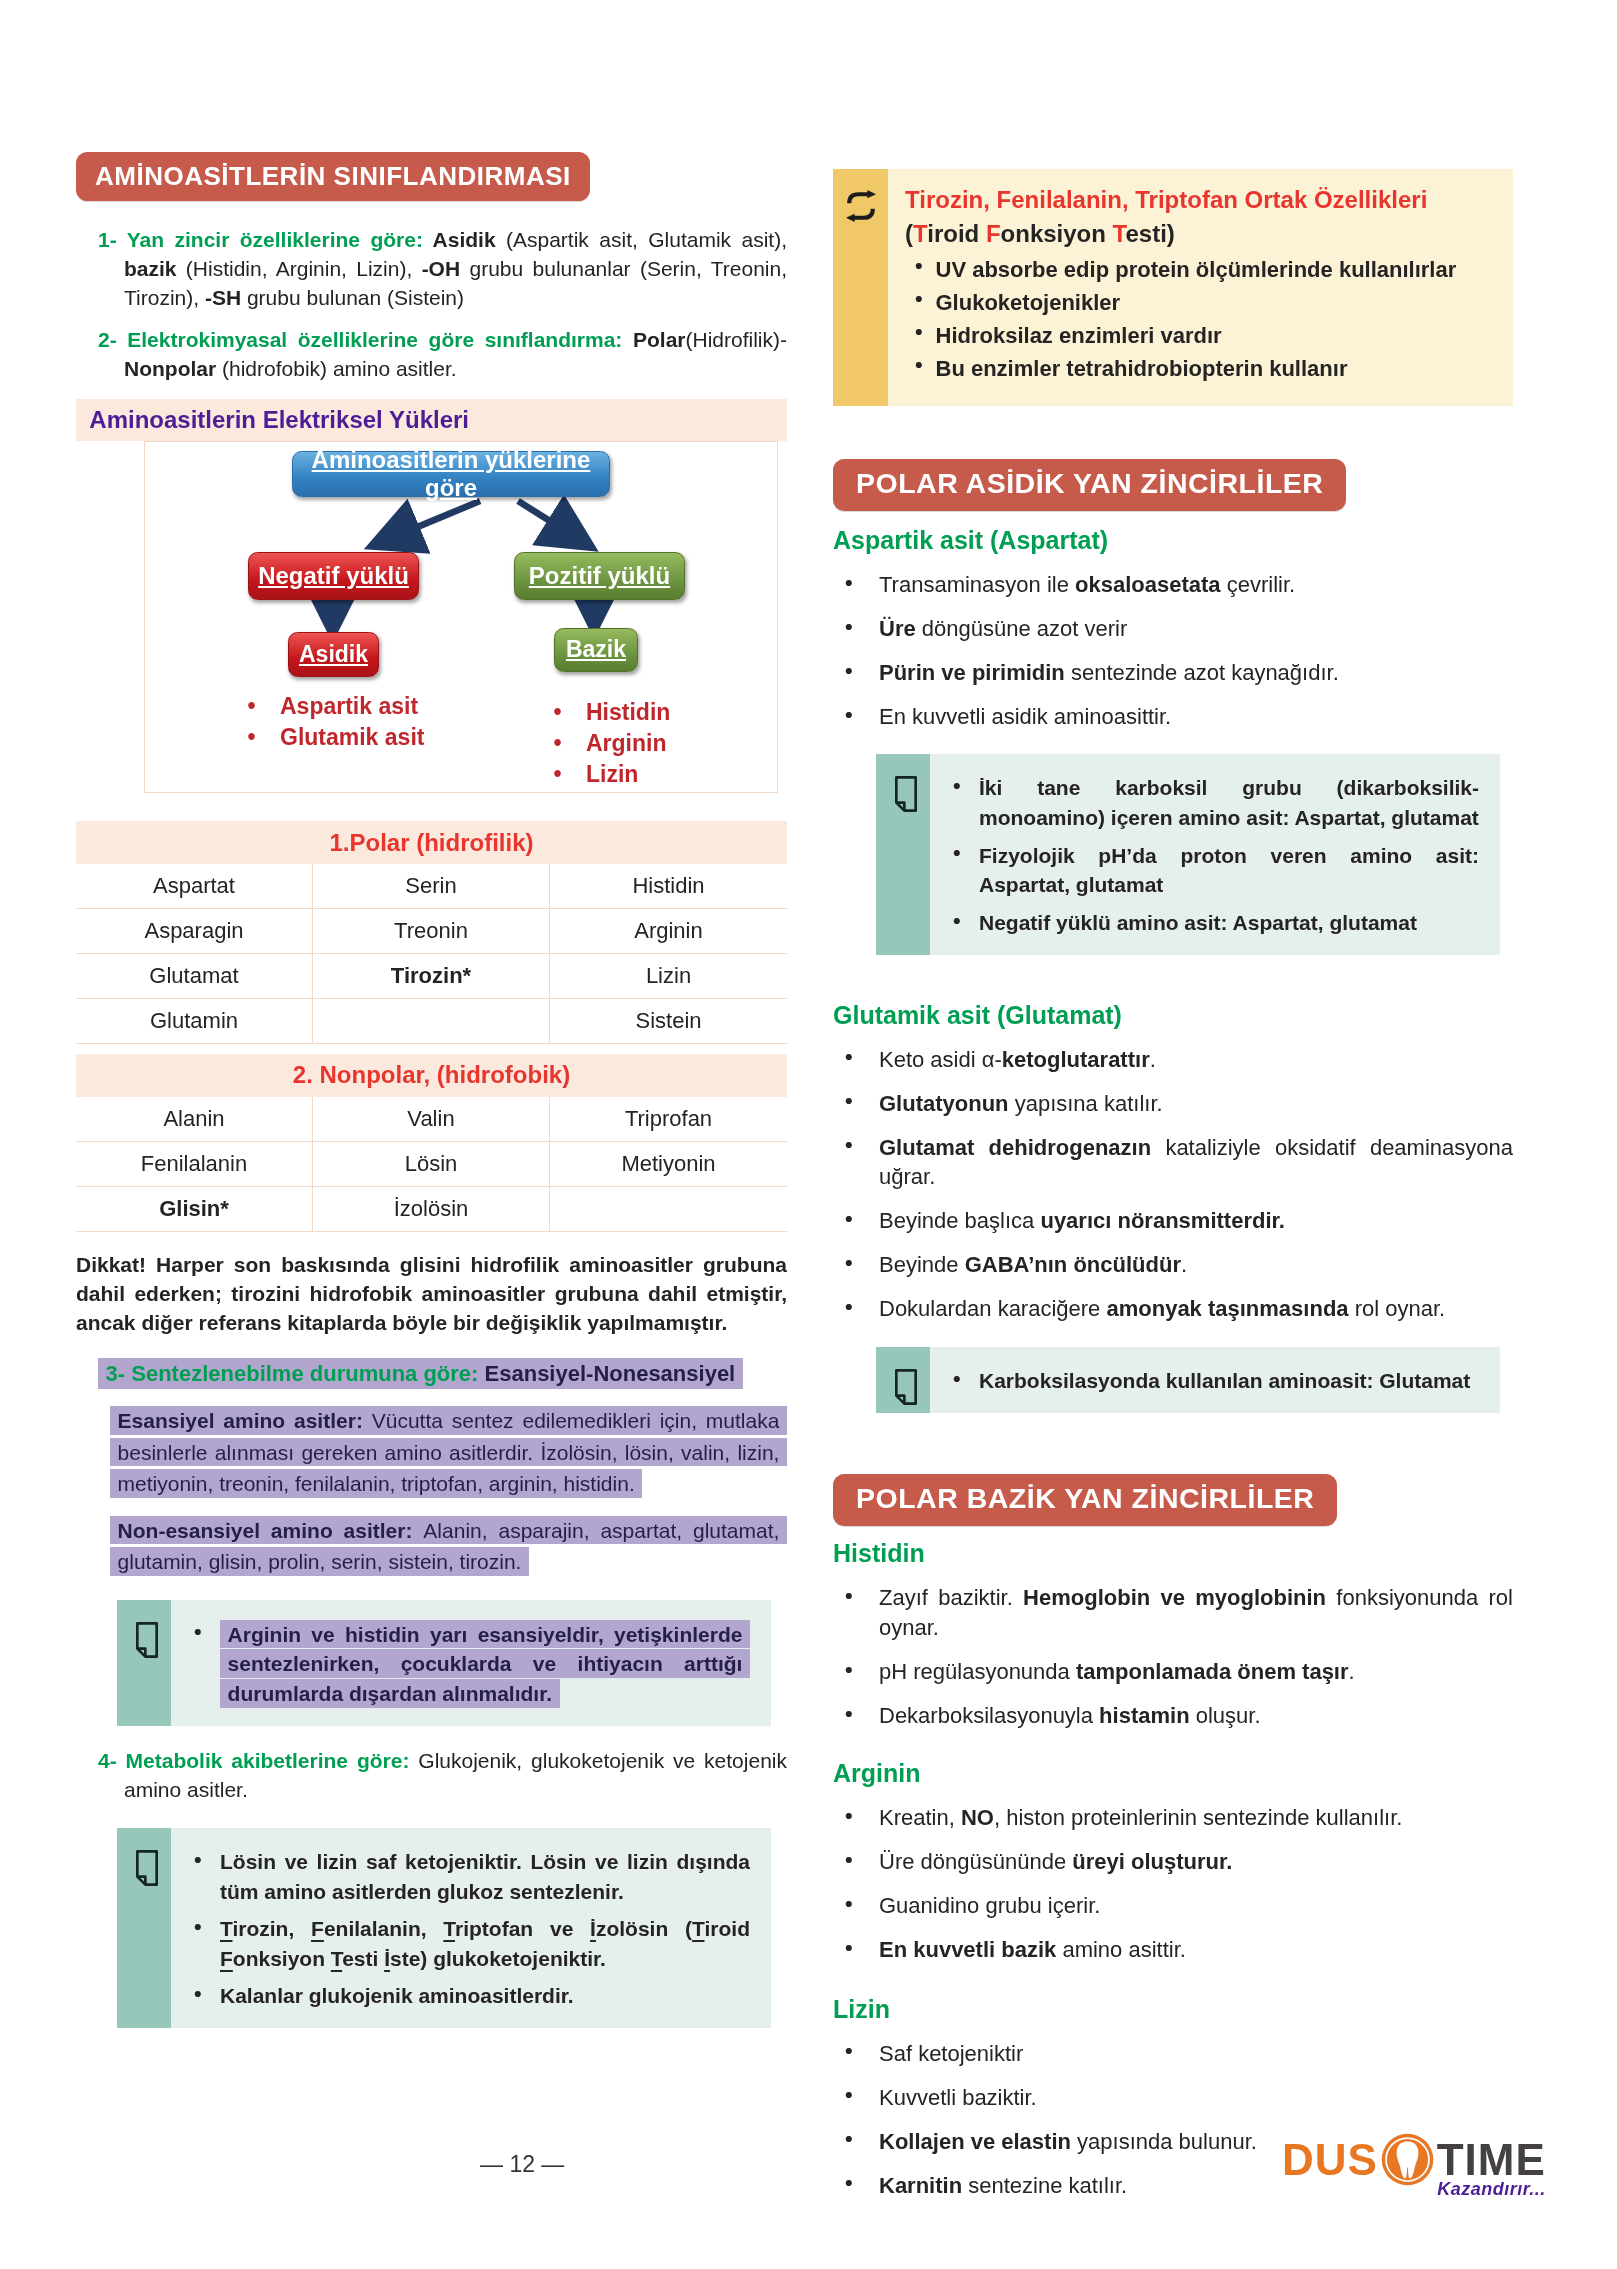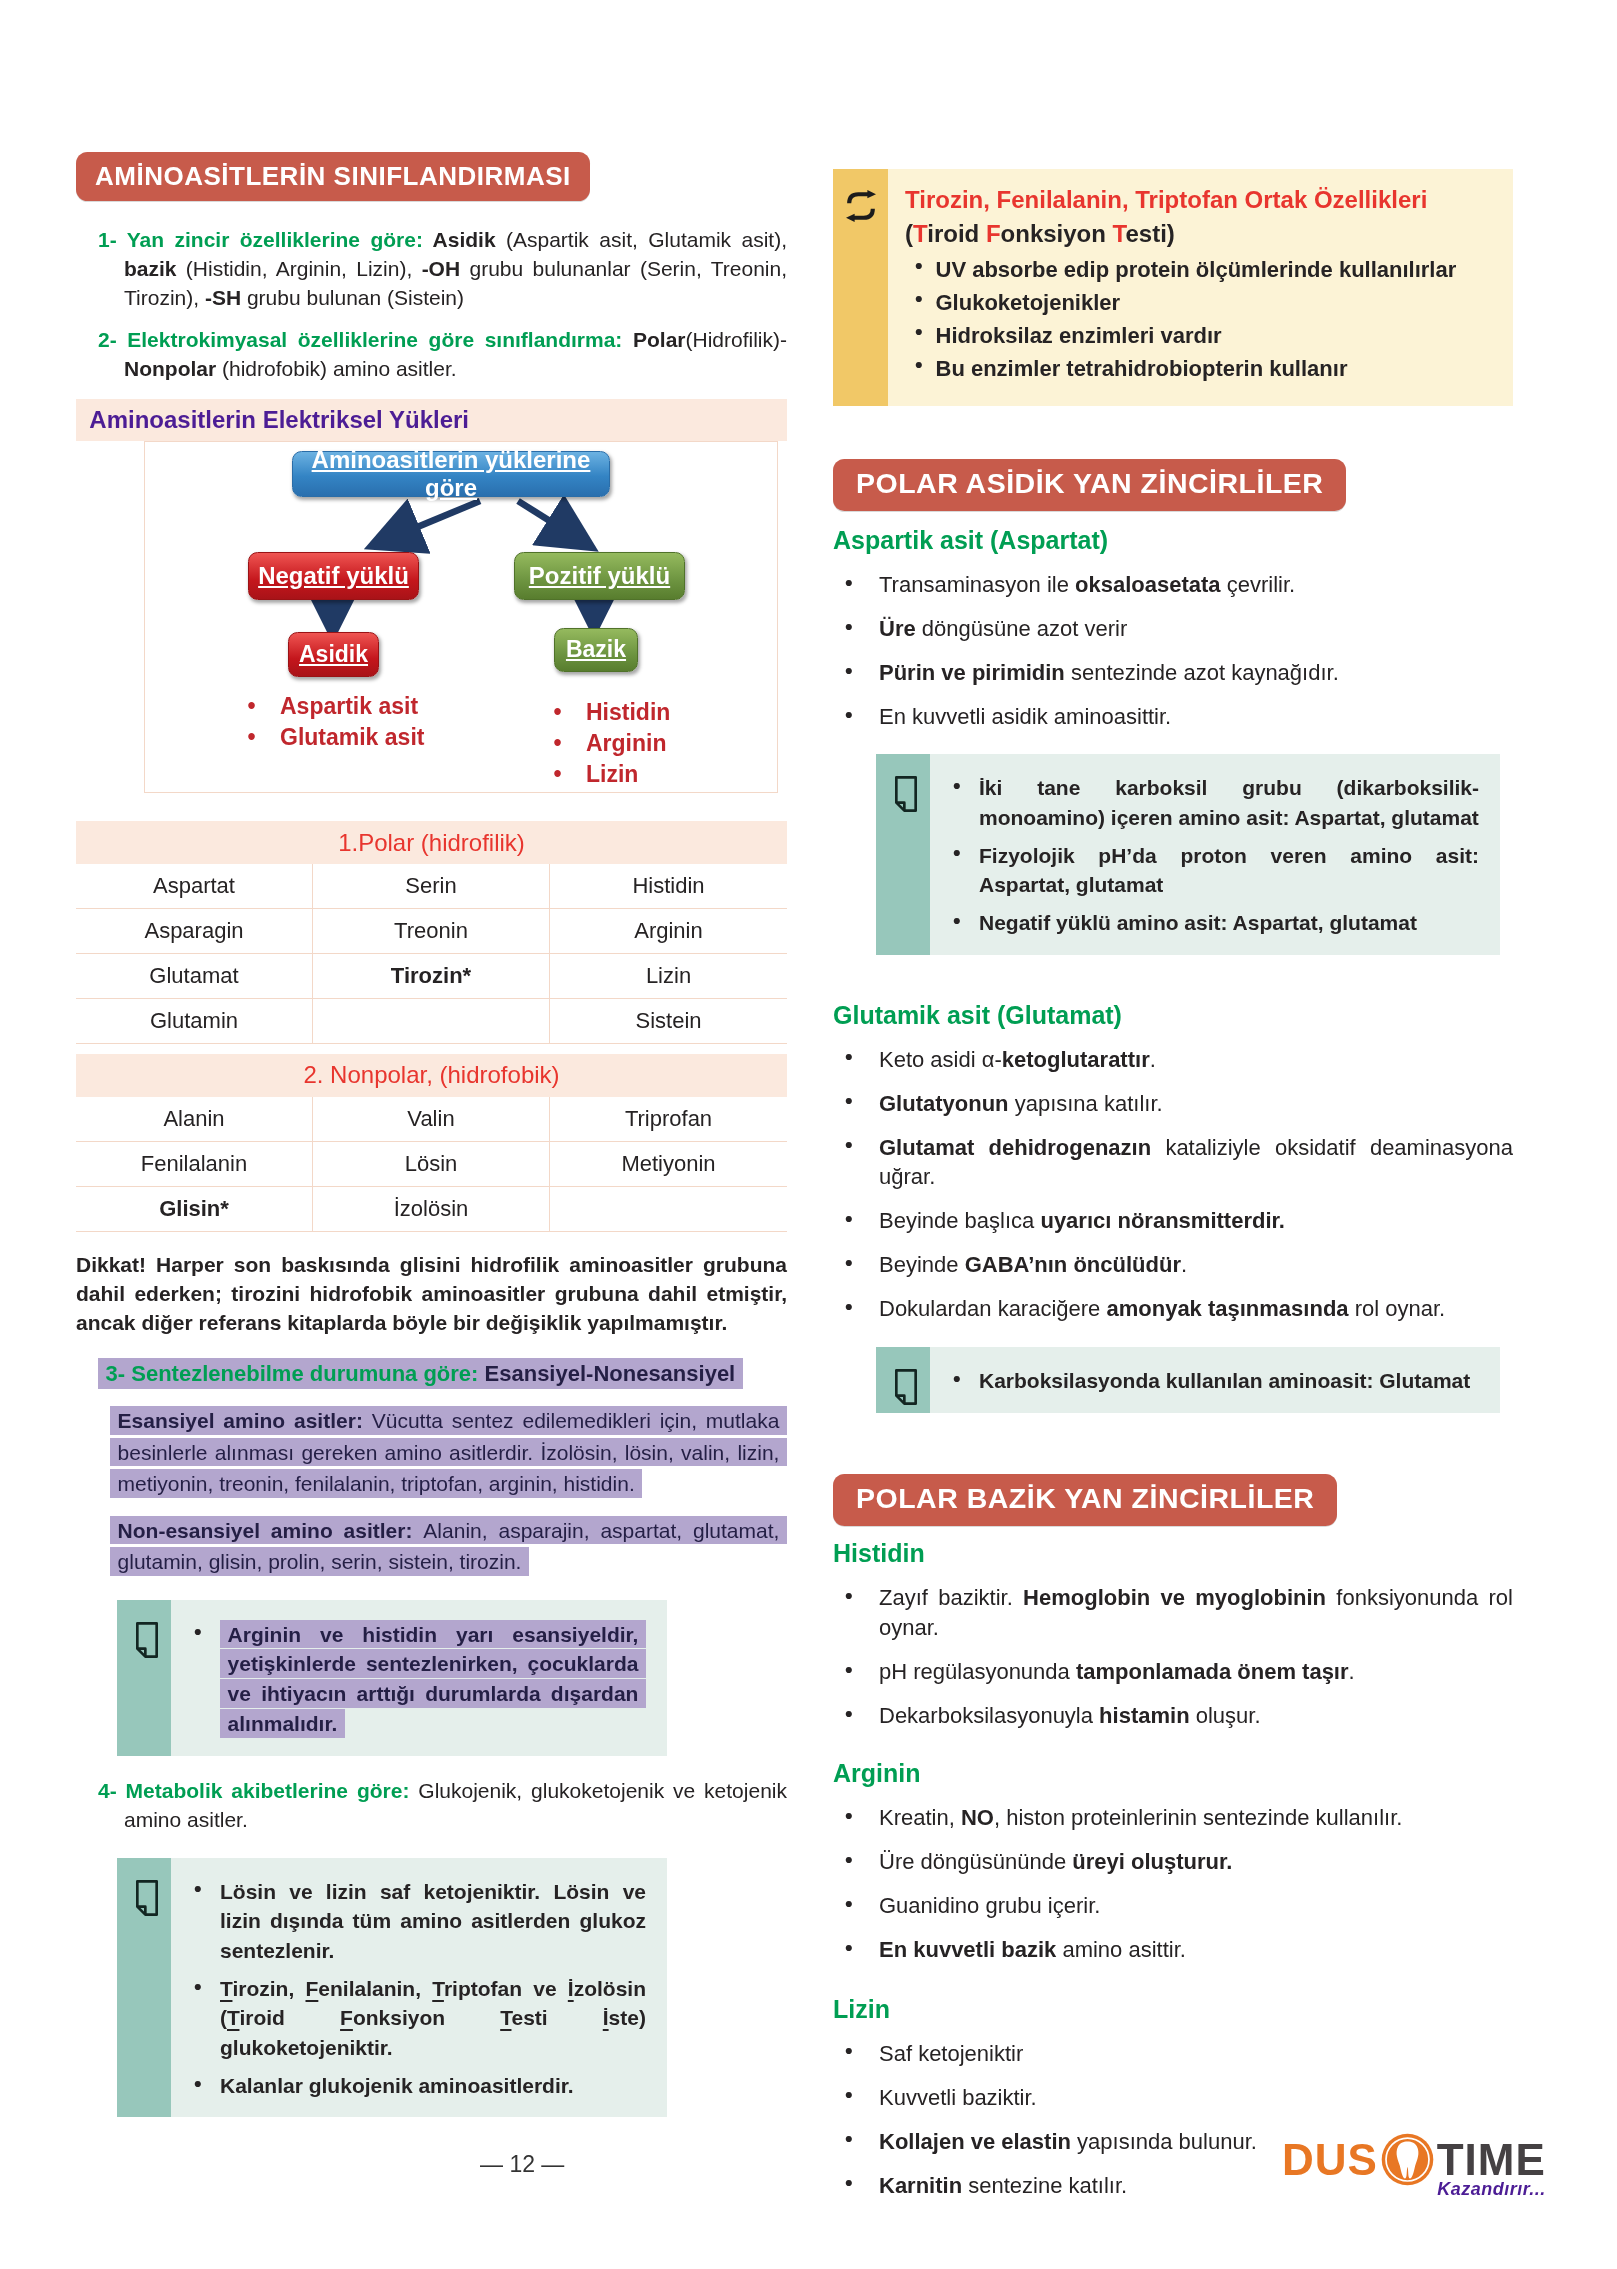--- a/index.html
+++ b/index.html
@@ -73,21 +73,21 @@
     background:linear-gradient(180deg,#95ba5e 0%,#6d9440 60%,#587d2e 100%);border:1px solid #50722a;}
   .flow-ul{position:absolute;list-style:none;margin:0;padding:0;
     color:var(--dark-red);font-weight:700;font-size:23px;line-height:31px;}
   .flow-ul li{position:relative;padding-left:42px;}
   .flow-ul li::before{content:"•";position:absolute;left:9.5px;}
   .flow-ul.fl-left{left:93px;top:249px;}
   .flow-ul.fl-right{left:399px;top:255px;}
 
   
   .amtable{margin-top:28.5px;}
-  .tbl-head{background:var(--peach);color:var(--red);font-weight:400;font-size:24px;
+  .tbl-head{background:var(--peach);color:var(--red);font-weight:700;font-size:24px;
     text-align:center;padding:7.6px 0;}
   .tbl-grid{display:grid;grid-template-columns:1fr 1fr 1fr;}
   .cell{height:44px;display:flex;align-items:center;justify-content:center;
     font-size:22px;border-bottom:1.9px solid var(--peach-line);}
   .cell.v{border-right:1.9px solid var(--peach-line);}
   .cell.bold{font-weight:700;}
   .amtable.second{margin-top:9.5px;}
 
   .dikkat{margin:19px 0 0 0;font-size:21px;font-weight:700;line-height:1.38;text-align:justify;}
 
@@ -101,21 +101,21 @@
 
   
   .note{display:flex;margin-top:23px;}
   .note-bar{flex:0 0 54px;background:var(--note-bar);display:flex;justify-content:center;}
   .note-bar svg{margin-top:21px;}
   .note-body{flex:1;background:var(--note-bg);padding:19px 21px 17px 15px;}
   .note-list{list-style:none;margin:0;padding:0;font-size:21px;line-height:1.42;}
   .note-list li{position:relative;padding-left:34px;margin-bottom:7.6px;text-align:justify;}
   .note-list li:last-child{margin-bottom:0;}
   .note-list li::before{content:"●";position:absolute;left:7.6px;top:1.9px;font-size:14.3px;}
-  .lnote{margin-left:41px;width:550px;}
+  .lnote{margin-left:41px;width:654px;}
   .rnote{margin-left:43px;width:624px;}
 
   
   .ybox{display:flex;}
   .ybox-bar{flex:0 0 55px;background:var(--ybar);display:flex;justify-content:center;}
   .ybox-bar svg{margin-top:19px;}
   .ybox-body{flex:1;background:var(--ybg);padding:17px 19px 19px 17px;}
   .ytitle{color:var(--red);font-weight:700;font-size:24px;}
   .ysub{font-weight:700;font-size:24px;margin-top:5.7px;}
   .ylist{list-style:none;margin:7.6px 0 0 9.5px;padding:0;font-size:22px;font-weight:700;line-height:1.32;}

